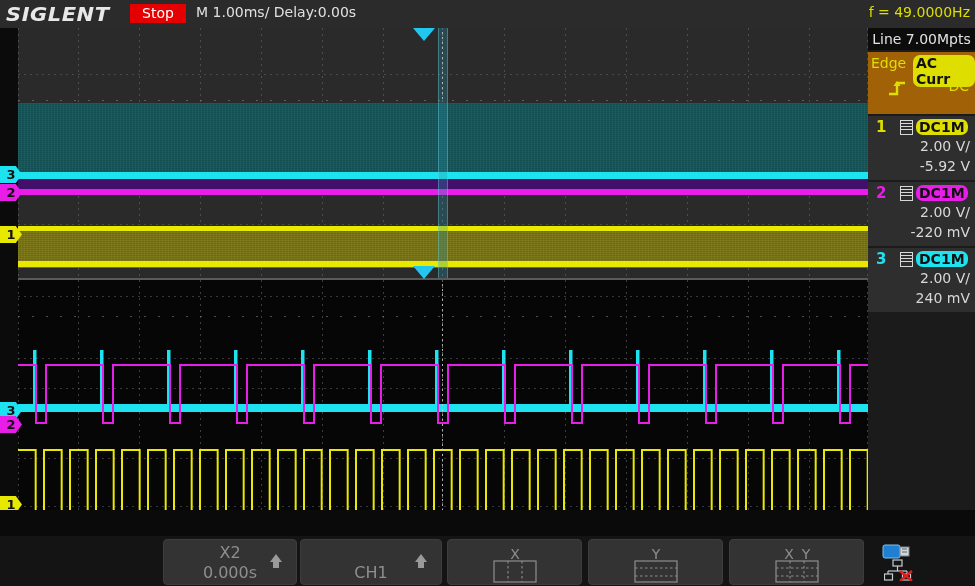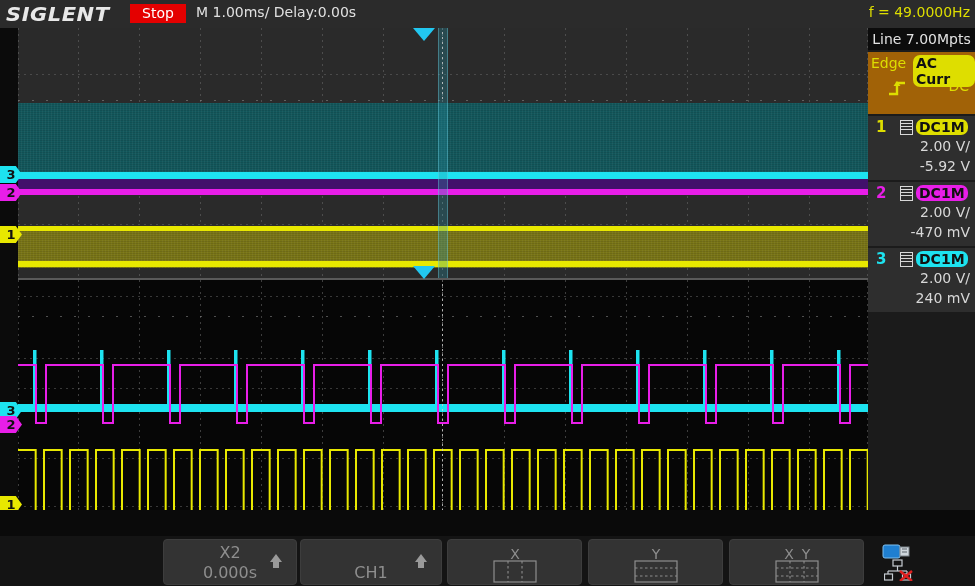--- a/index.html
+++ b/index.html
@@ -378,21 +378,21 @@
       <div class="chcoup b1">DC1M</div>
       <div class="chvdiv">2.00 V/</div>
       <div class="choffset">-5.92 V</div>
     </div>
 
     <div class="chbox">
       <div class="chnum n2">2</div>
       <div class="bwicon"></div>
       <div class="chcoup b2">DC1M</div>
       <div class="chvdiv">2.00 V/</div>
-      <div class="choffset">-470 mV</div>
+      <div class="choffset">-220 mV</div>
     </div>
 
     <div class="chbox">
       <div class="chnum n3">3</div>
       <div class="bwicon"></div>
       <div class="chcoup b3">DC1M</div>
       <div class="chvdiv">2.00 V/</div>
       <div class="choffset">240 mV</div>
     </div>
   </div>

